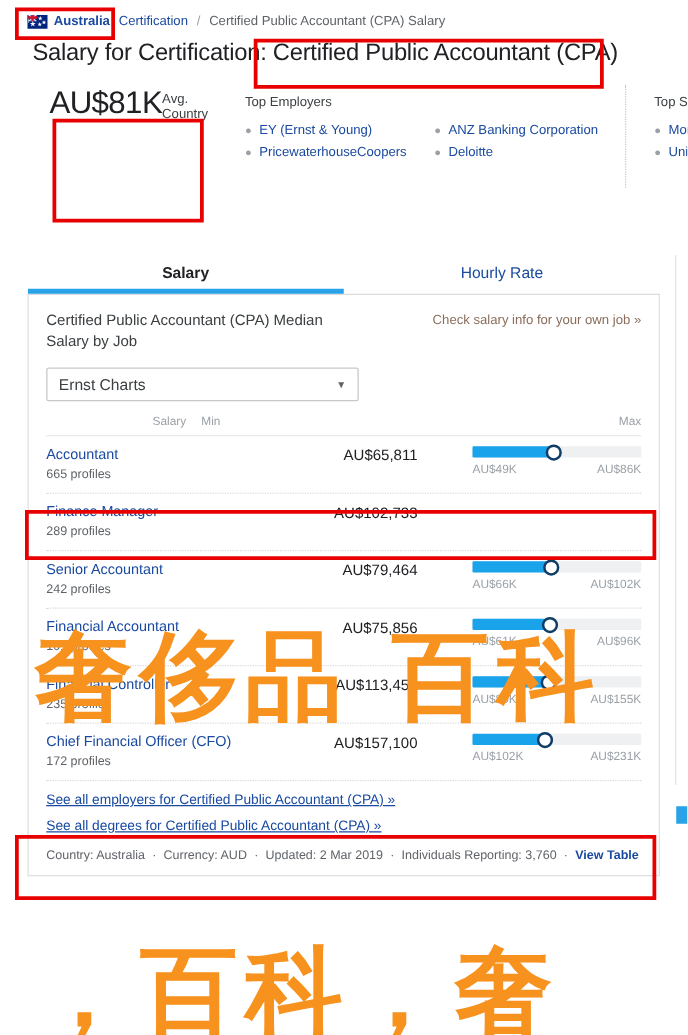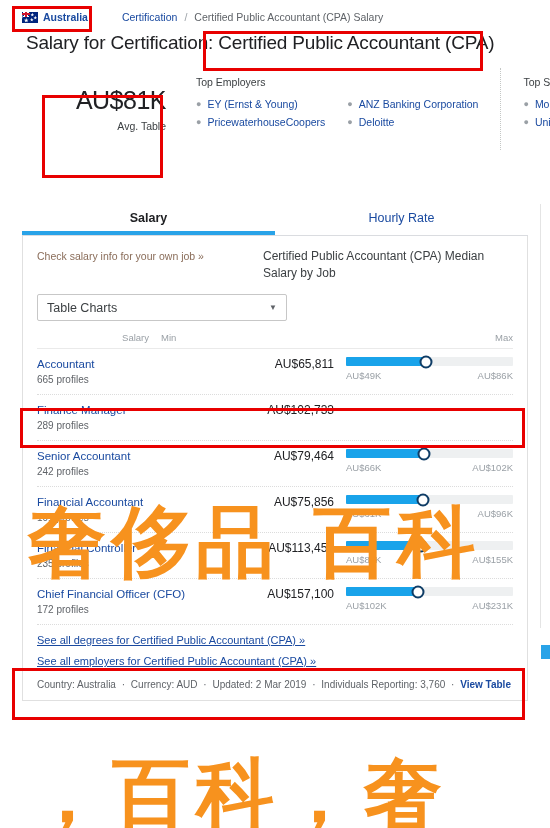--- a/index.html
+++ b/index.html
@@ -63,21 +63,21 @@
   }
   .flag .cross-v {
     position: absolute; left: 3.3px; top: 0; width: 1.5px; height: 5.5px; background: #cf142b;
   }
   .flag .star-big {
     position: absolute; left: 2px; top: 6.5px; color: #fff; font-size: 5px; line-height: 5px;
   }
   .flag .s1 { position: absolute; right: 4px; top: 1px; color: #fff; font-size: 4px; line-height: 4px; }
   .flag .s2 { position: absolute; right: 1px; top: 4px; color: #fff; font-size: 4px; line-height: 4px; }
   .flag .s3 { position: absolute; right: 4.5px; top: 6.5px; color: #fff; font-size: 4px; line-height: 4px; }
-  .crumb-link { color: #1a4aa0; font-size: 10.5px; margin-left: 27px; }
+  .crumb-link { color: #1a4aa0; font-size: 10.5px; }
   .crumb-sep { color: #9aa0a6; font-size: 10.5px; }
   .crumb-current { color: #5f6368; font-size: 10.5px; }
 
   
   #page-title {
     margin: 9px 0 0 26px;
     font-size: 19px;
     color: #202124;
     font-weight: normal;
     letter-spacing: -0.2px;
@@ -88,22 +88,22 @@
   #summary {
     display: flex;
     margin: 14px 0 0 0;
     padding-left: 40px;
     gap: 0;
   }
   #avg-salary-box {
     width: 126px;
     height: 82px;
     display: flex;
-    flex-direction: column;
-    align-items: flex-end;
+    flex-direction: row;
+    align-items: flex-start;
     justify-content: center;
     flex: none;
   }
   #avg-salary-value {
     font-size: 25px;
     color: #202124;
     letter-spacing: -0.5px;
   }
   #avg-salary-label {
     font-size: 10.5px;
@@ -252,20 +252,21 @@
   .cell-salary {
     width: 112px;
     text-align: right;
     padding-right: 12px;
     font-size: 12px;
     color: #202124;
   }
   .cell-bar {
     flex: 1;
     position: relative;
+    margin-left: 32px;
   }
   .bar-track {
     height: 9px;
     background: #eef0f1;
     border-radius: 1px;
     position: relative;
   }
   .bar-fill {
     position: absolute;
     left: 0; top: 0; bottom: 0;
@@ -369,21 +370,21 @@
   <span class="crumb-sep">/</span>
   <span class="crumb-current">Certified Public Accountant (CPA) Salary</span>
 </div>
 
 <h1 id="page-title">Salary for Certification: Certified Public Accountant (CPA)</h1>
 
 <div id="summary">
 
   <div id="avg-salary-box">
     <div id="avg-salary-value">AU$81K</div>
-    <div id="avg-salary-label">Avg. Table</div>
+    <div id="avg-salary-label">Avg. Country</div>
   </div>
 
   <div class="emp-col">
     <div class="col-heading">Top Employers</div>
     <div class="bullet-grid">
       <ul class="bullet-list">
         <li>
             <span class="dot">●</span>
             <span>EY (Ernst &amp; Young)</span>
           </li>
@@ -423,26 +424,26 @@
 <div id="salary-card">
 
   <div id="tabs">
     <div class="tab active">Salary</div>
     <div class="tab inactive">Hourly Rate</div>
   </div>
 
   <div id="card-body">
 
     <div id="chart-head">
+      <div id="chart-title">Certified Public Accountant (CPA) Median Salary by Job</div>
       <div id="check-salary-link">Check salary info for your own job »</div>
-      <div id="chart-title">Certified Public Accountant (CPA) Median Salary by Job</div>
     </div>
 
     <div id="more-charts-select">
-      <span>Table Charts</span>
+      <span>Ernst Charts</span>
       <span class="caret">▼</span>
     </div>
 
     <div id="salary-table">
       <div id="table-head">
         <div class="th-sal">Salary</div>
         <div class="th-min">Min</div>
         <div class="th-max">Max</div>
       </div>
       <div id="rows-container">
@@ -535,22 +536,22 @@
               <div class="bar-minmax">
                 <span>AU$102K</span>
                 <span>AU$231K</span>
               </div>
             </div>
           </div>
         </div>
     </div>
 
     <div id="card-links">
+      <a class="card-link" href="#">See all employers for Certified Public Accountant (CPA) »</a>
       <a class="card-link" href="#">See all degrees for Certified Public Accountant (CPA) »</a>
-      <a class="card-link" href="#">See all employers for Certified Public Accountant (CPA) »</a>
       <div id="meta-line">
         <span>Country: Australia</span>
         <span class="vt">·</span>
         <span>Currency: AUD</span>
         <span class="vt">·</span>
         <span>Updated: 2 Mar 2019</span>
         <span class="vt">·</span>
         <span>Individuals Reporting: 3,760</span>
         <span class="vt">·</span>
         <span class="view-table">View Table</span>

